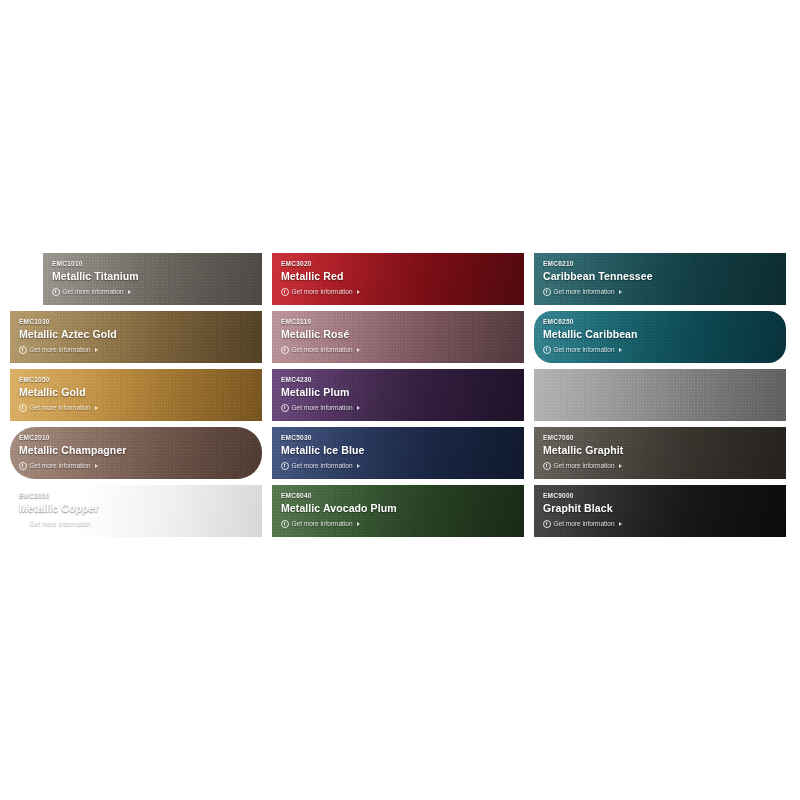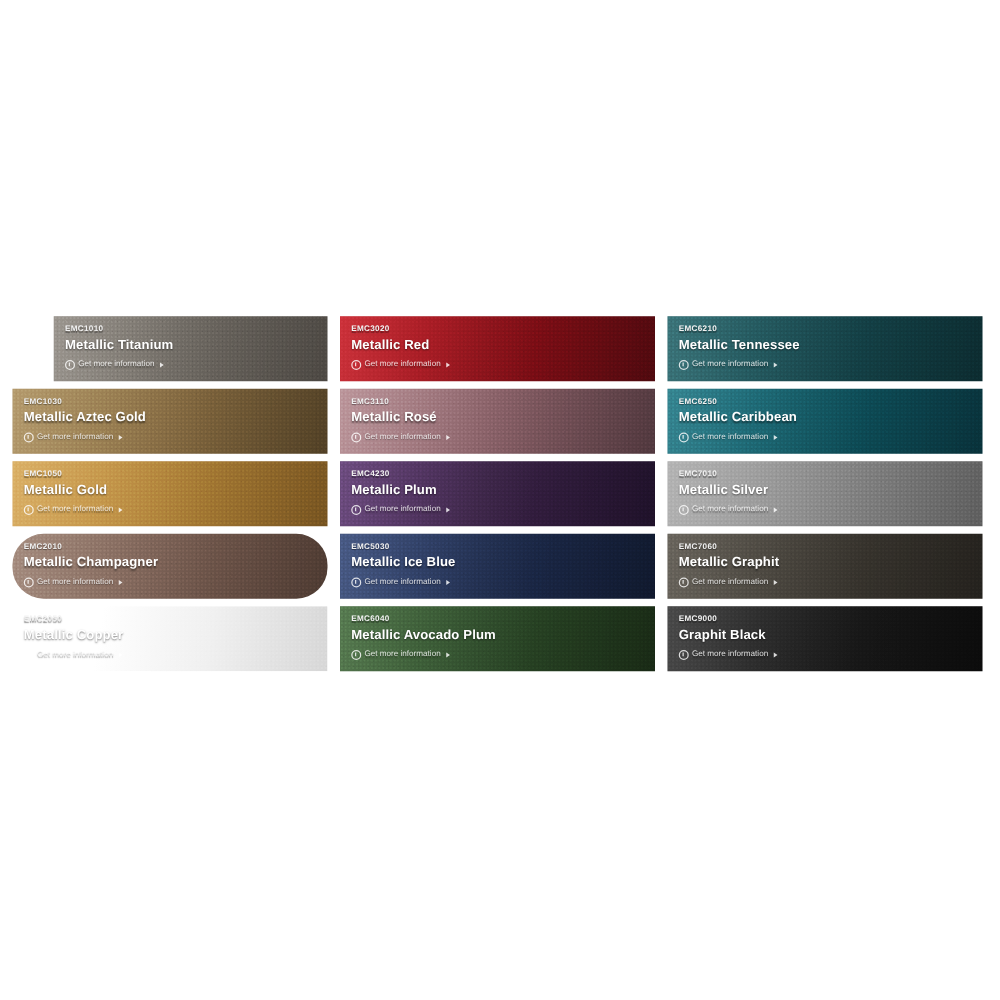--- a/index.html
+++ b/index.html
@@ -142,21 +142,21 @@
           <span>Get more information</span>
           <span class="arrow-icon"></span>
         </div>
       </div>
     </div>
     <div class="swatch-card" style="background: linear-gradient(105deg, rgb(29, 93, 99) 0%, rgb(22, 71, 77) 45%, rgb(14, 51, 56) 100%);">
       <div class="sheen"></div>
       <div class="flake"></div>
       <div class="card-text">
         <div class="code">EMC6210</div>
-        <div class="name">Metallic Tennessee</div>
+        <div class="name">Caribbean Tennessee</div>
         <div class="more">
           <span class="info-icon"></span>
           <span>Get more information</span>
           <span class="arrow-icon"></span>
         </div>
       </div>
     </div>
     <div class="swatch-card" style="background: linear-gradient(105deg, rgb(168, 138, 86) 0%, rgb(138, 110, 67) 45%, rgb(95, 75, 44) 100%);">
       <div class="sheen"></div>
       <div class="flake"></div>
@@ -176,21 +176,21 @@
       <div class="card-text">
         <div class="code">EMC3110</div>
         <div class="name">Metallic Rosé</div>
         <div class="more">
           <span class="info-icon"></span>
           <span>Get more information</span>
           <span class="arrow-icon"></span>
         </div>
       </div>
     </div>
-    <div class="swatch-card" style="background: linear-gradient(105deg, rgb(23, 112, 126) 0%, rgb(15, 85, 96) 45%, rgb(10, 58, 68) 100%);">
+    <div class="swatch-card" style="background: linear-gradient(105deg, rgb(23, 112, 126) 0%, rgb(15, 85, 96) 45%, rgb(10, 58, 68) 100%); border-radius: 18px;">
       <div class="sheen"></div>
       <div class="flake"></div>
       <div class="card-text">
         <div class="code">EMC6250</div>
         <div class="name">Metallic Caribbean</div>
         <div class="more">
           <span class="info-icon"></span>
           <span>Get more information</span>
           <span class="arrow-icon"></span>
         </div>
@@ -218,29 +218,20 @@
         <div class="more">
           <span class="info-icon"></span>
           <span>Get more information</span>
           <span class="arrow-icon"></span>
         </div>
       </div>
     </div>
     <div class="swatch-card" style="background: linear-gradient(105deg, rgb(167, 167, 167) 0%, rgb(141, 141, 141) 45%, rgb(110, 110, 110) 100%);">
       <div class="sheen"></div>
       <div class="flake"></div>
-      <div class="card-text">
-        <div class="code">EMC7010</div>
-        <div class="name">Metallic Silver</div>
-        <div class="more">
-          <span class="info-icon"></span>
-          <span>Get more information</span>
-          <span class="arrow-icon"></span>
-        </div>
-      </div>
     </div>
     <div class="swatch-card" style="background: linear-gradient(105deg, rgb(151, 122, 107) 0%, rgb(123, 96, 84) 45%, rgb(90, 68, 58) 100%); border-radius: 25px;">
       <div class="sheen"></div>
       <div class="flake"></div>
       <div class="card-text">
         <div class="code">EMC2010</div>
         <div class="name">Metallic Champagner</div>
         <div class="more">
           <span class="info-icon"></span>
           <span>Get more information</span>

